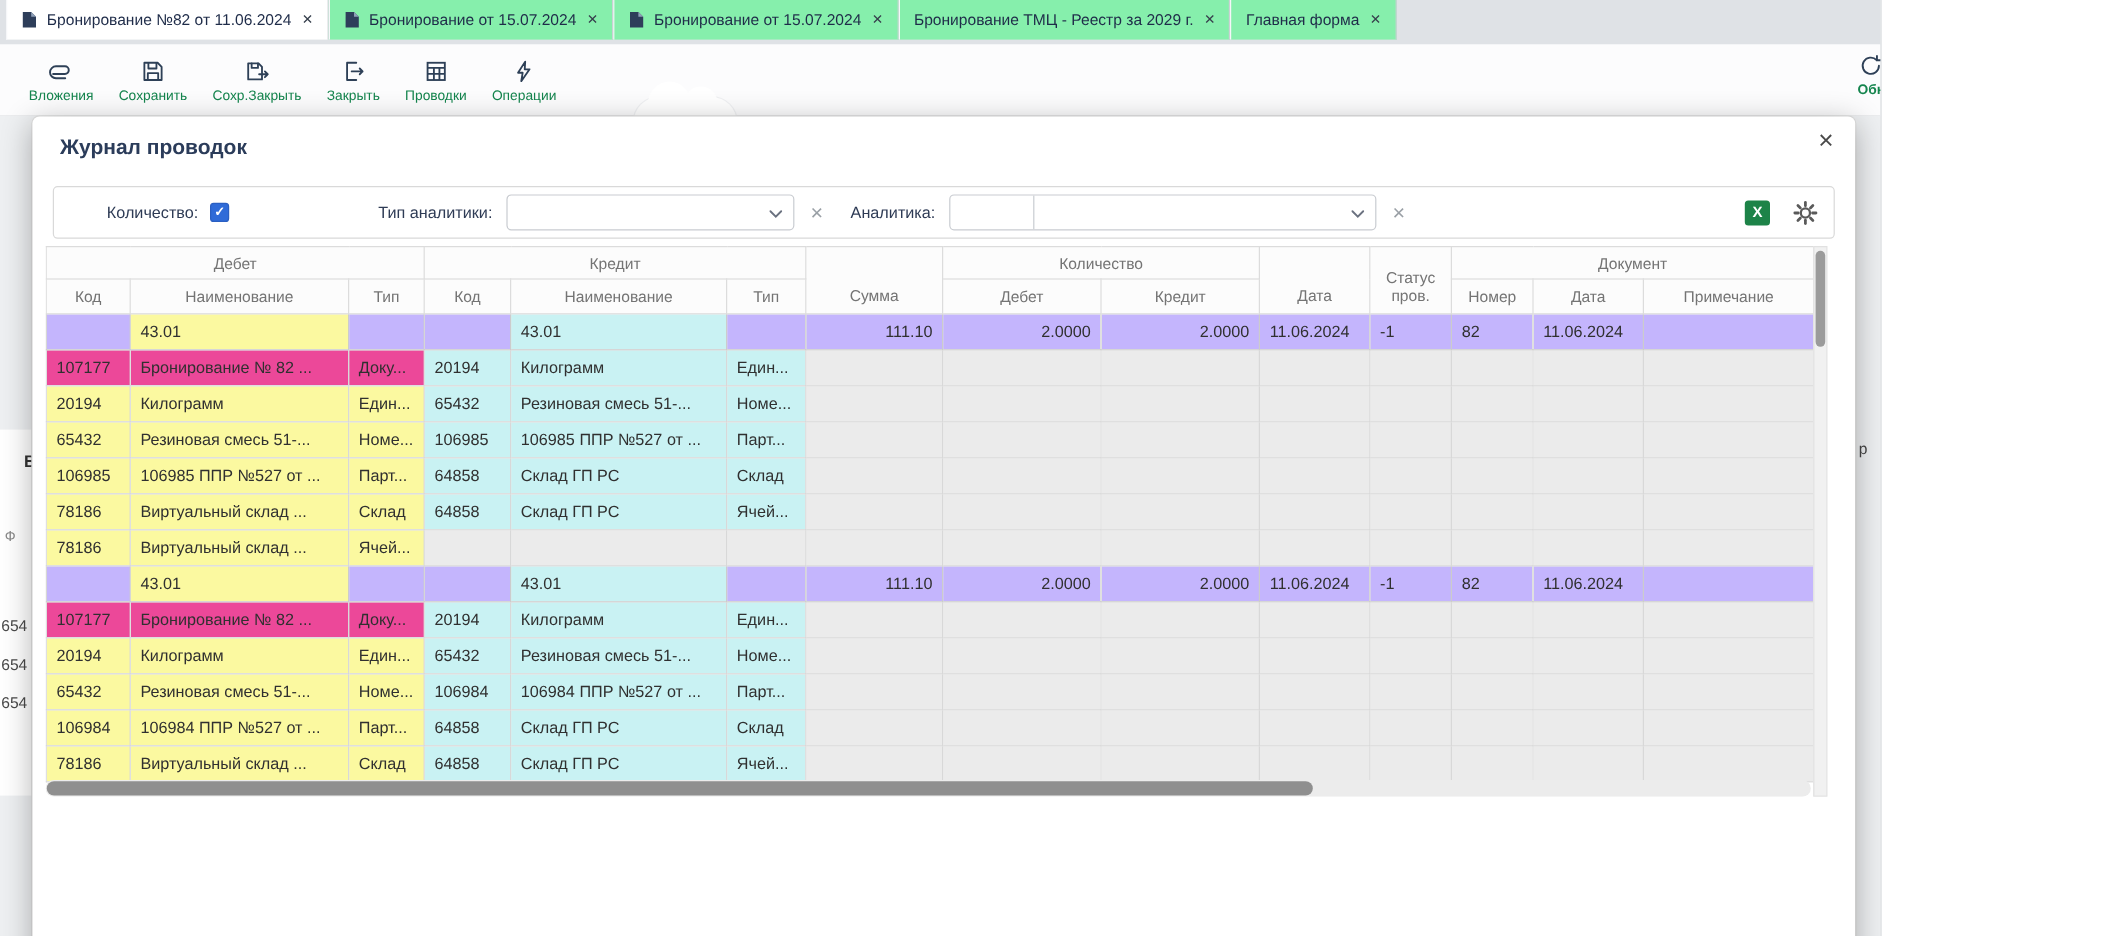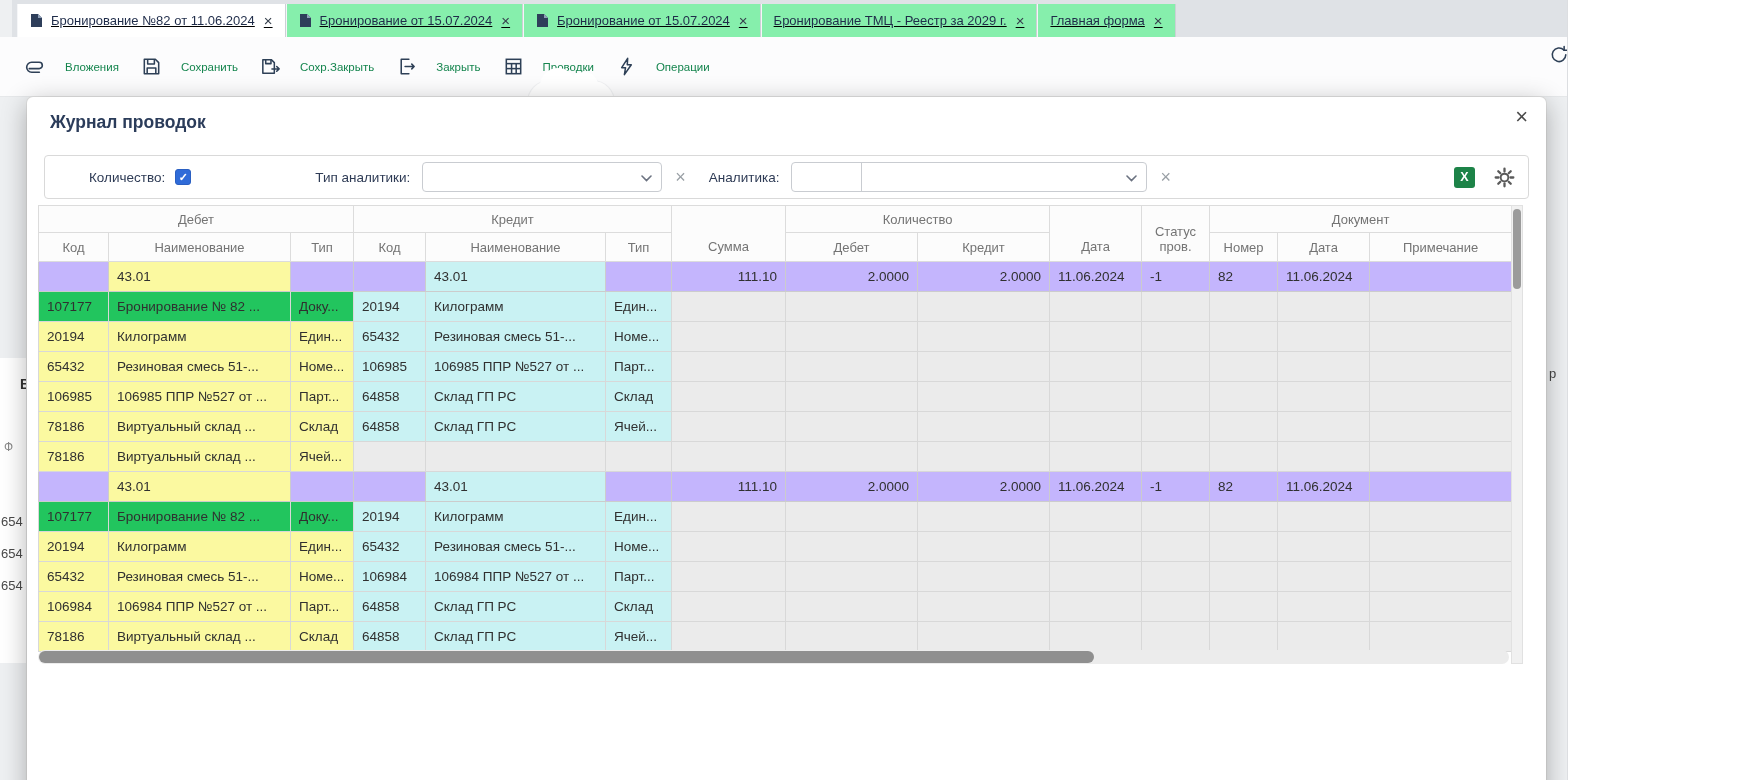--- a/index.html
+++ b/index.html
@@ -1,29 +1,29 @@
 <!DOCTYPE html>
 <html><head>
 <meta charset="utf-8">
 <style>
   * { box-sizing: border-box; margin: 0; padding: 0; }
   body { margin:0; background:#fff; font-family:"Liberation Sans", sans-serif; }
   .screen { position:relative; width:1763px; height:780px; background:#ffffff; overflow:hidden; }
   .app { position:absolute; left:0; top:0; width:1568px; height:780px; background:#eef0f2; overflow:hidden; border-right:1px solid #dcdee1; }
 
   
-  .tabbar { position:absolute; left:12px; top:0; width:100%; height:37px; background:#dfe2e6; display:flex; align-items:flex-end; padding-left:5px;text-decoration:underline; }
+  .tabbar { position:absolute; left:0; top:0; width:100%; height:37px; background:#dfe2e6; display:flex; align-items:flex-start; padding-left:5px; }
   .tab { display:inline-flex; align-items:center; height:33px; padding:0 12px; background:#86efac; border-right:1px solid #ccd0d5; border-left:1px solid #f5f6f8; font-size:13px; color:#1f2c49; white-space:nowrap; cursor:default; }
   .tab.active { background:#ffffff; }
   .tab-icon { display:inline-flex; margin-right:8px; }
   .tab-close { margin-left:9px; font-size:15px; color:#37404d; line-height:1; }
 
   
   .toolbar { position:absolute; left:0; top:37px; width:100%; height:60px; background:#fcfcfd; border-bottom:1px solid #e6e8ea; display:flex; align-items:center; padding-left:24px; gap:21px; }
-  .tbtn { display:flex; align-items:center; gap:18px; background:none; border:none; font-family:inherit; font-size:11.5px; color:#15854e; cursor:default; }
+  .tbtn { display:flex; flex-direction:column; align-items:center; gap:3px; background:none; border:none; font-family:inherit; font-size:11.5px; color:#15854e; cursor:default; }
   .tbtn .ticon { height:23px; display:flex; align-items:center; }
   .refresh-btn { position:absolute; left:1540px; top:6px; align-items:flex-start; padding-left:8px;font-weight:bold; }
   .cloud { position:absolute; left:528px; top:44px; width:86px; height:42px; background:#fff; border-radius:22px; box-shadow:0 0 0 1px #f0f1f3; }
   .cloud::before { content:""; position:absolute; left:12px; top:-13px; width:36px; height:36px; background:#fff; border-radius:50%; }
   .cloud::after { content:""; position:absolute; left:42px; top:-9px; width:28px; height:28px; background:#fff; border-radius:50%; }
 
   
   .bg-layer { position:absolute; left:0; top:97px; right:0; bottom:0; background:#eef0f2; }
   .bg-panel { position:absolute; background:#ffffff; }
   .bg-frag { position:absolute; white-space:nowrap; }
@@ -56,21 +56,21 @@
   .table-area { position:absolute; left:11px; top:108px; width:1485px; height:459px; overflow:hidden; }
   .jtable { border-collapse:collapse; table-layout:fixed; width:1473px; background:#fff; }
   .jtable th { border:1px solid #dcdcdc; font-weight:normal; font-size:13px; color:#747474; text-align:center; background:#fcfcfc; white-space:normal; }
   .h1 th { height:27px; }
   .h2 th { height:29px; }
   .vb { vertical-align:bottom; padding-bottom:7px; }
   .jtable td { border:1px solid #d8d8d8; height:30px; padding:0 8px; font-size:13.5px; color:#303030; white-space:nowrap; overflow:hidden; }
   .sum-cell { background:#c4b5fd; border-color:#cccccc !important; }
   .c-yellow { background:#fbf9a0; }
   .c-cyan { background:#c9f2f3; }
-  .c-white { background:#22c55e; }
+  .c-white { background:#ec4899; }
   .c-empty { background:#ebebeb; }
   .num { text-align:right; }
 
   .vscroll { position:absolute; right:0; top:0; width:12px; height:100%; background:#f1f1f1; border:1px solid #e1e1e1; }
   .vthumb { width:8px; margin:3px auto 0; height:80px; background:#9b9b9b; border-radius:4px; }
   .hscroll { position:absolute; left:0; bottom:0; width:1471px; height:14px; background:#ececec; border-radius:7px; }
   .hthumb { position:absolute; left:1px; top:1px; width:1055px; height:12px; background:#8f8f8f; border-radius:6px; }
 
   svg { display:block; }
 </style>

